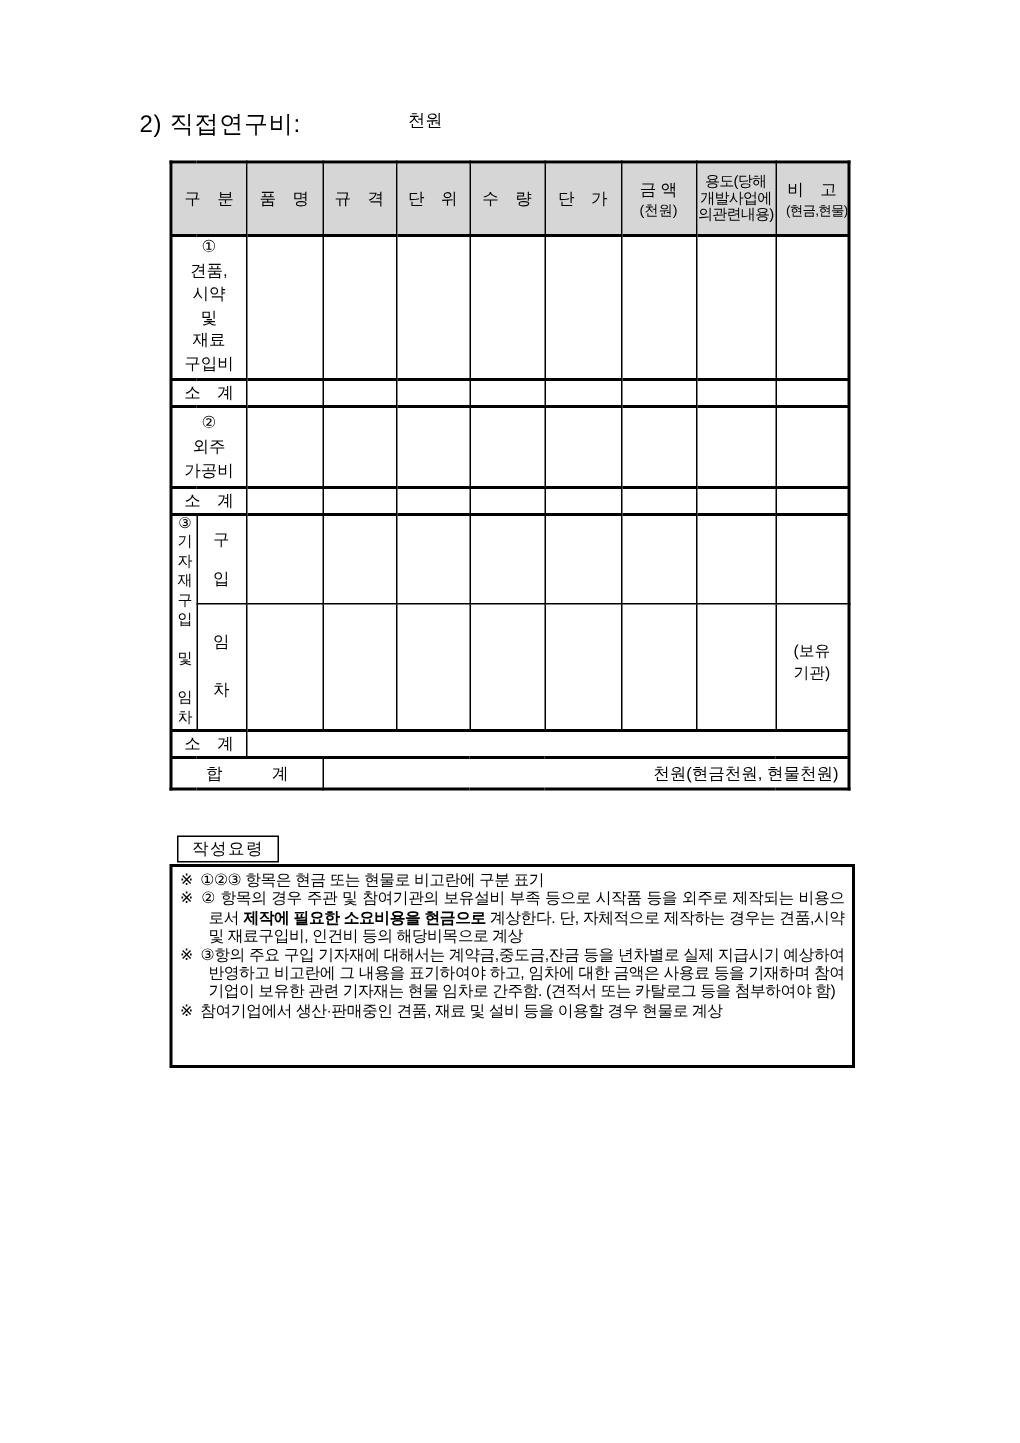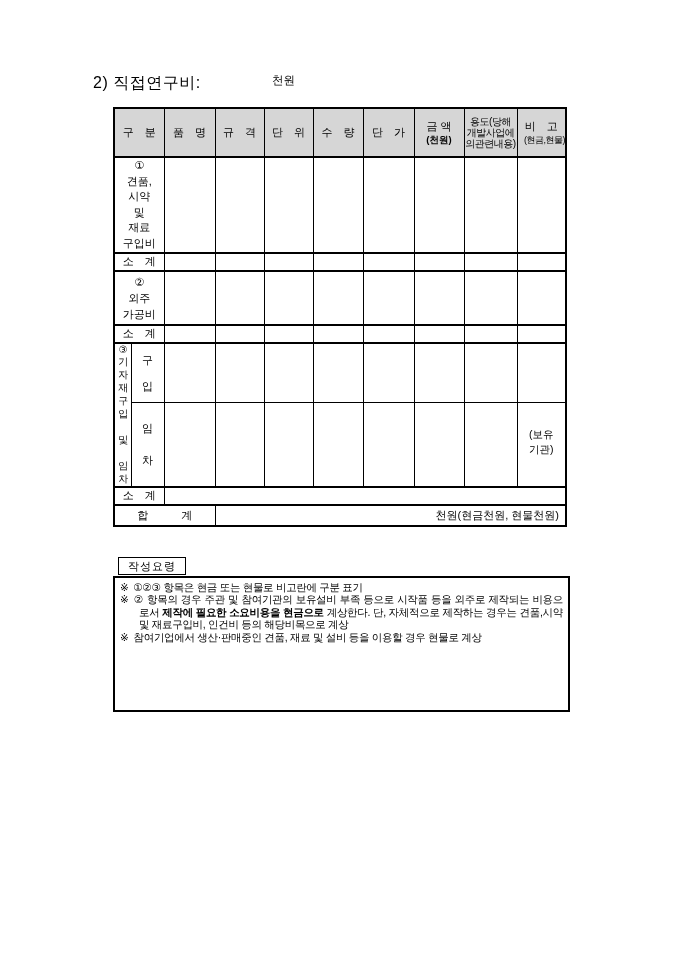--- a/index.html
+++ b/index.html
@@ -35,21 +35,21 @@
     font-size: 11px;
     font-weight: normal;
     overflow: hidden;
   }
   .cost thead th {
     background: #d6d6d6;
     border-bottom: 2px solid #000;
   }
   .cost tr.sect > td { border-top: 2px solid #000; }
   .pre { white-space: pre-line; }
-  .hdr-sub { font-size: 9.5px; font-weight: bold; }
+  .hdr-sub { font-size: 9.5px; }
   .hdr-usage { font-size: 10px; line-height: 11px; letter-spacing: -0.5px; }
   .hdr-remarks-sub { font-size: 9px; letter-spacing: -0.5px; text-align: right; }
   .blk-label { line-height: 15.6px; }
   .blk2-label { line-height: 16px; }
   .lbl-left { text-align: left; padding-left: 4px; margin-top: 28px; }
   .vlabel {
     font-size: 10px; line-height: 12.9px; letter-spacing: -1px;
     text-align: center;
   }
   .sub-purchase { line-height: 26px; }
@@ -258,17 +258,20 @@
   <div class="notes-label">작성요령</div>
 
   <div class="notes-box">
     <div class="note-item">
       <span class="marker">※</span><span>①②③ 항목은 현금 또는 현물로 비고란에 구분 표기</span><b></b><span></span>
     </div>
     <div class="note-item">
       <span class="marker">※</span><span>② 항목의 경우 주관 및 참여기관의 보유설비 부족 등으로 시작품 등을 외주로 제작되는 비용으로서 </span><b>제작에 필요한 소요비용을 현금으로</b><span> 계상한다. 단, 자체적으로 제작하는 경우는 견품,시약 및 재료구입비, 인건비 등의 해당비목으로 계상</span>
     </div>
     <div class="note-item">
+      <span class="marker">※</span><span>③항의 주요 구입 기자재에 대해서는 계약금,중도금,잔금 등을 년차별로 실제 지급시기 예상하여 반영하고 비고란에 그 내용을 표기하여야 하고, 임차에 대한 금액은 사용료 등을 기재하며 참여기업이 보유한 관련 기자재는 현물 임차로 간주함. (견적서 또는 카탈로그 등을 첨부하여야 함)</span><b></b><span></span>
+    </div>
+    <div class="note-item">
       <span class="marker">※</span><span>참여기업에서 생산·판매중인 견품, 재료 및 설비 등을 이용할 경우 현물로 계상</span><b></b><span></span>
     </div>
   </div>
 
 </div>
 
 </body></html>

